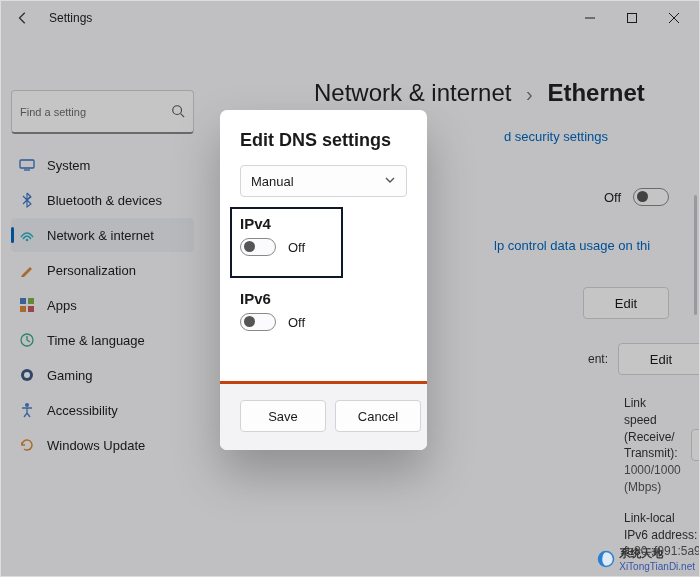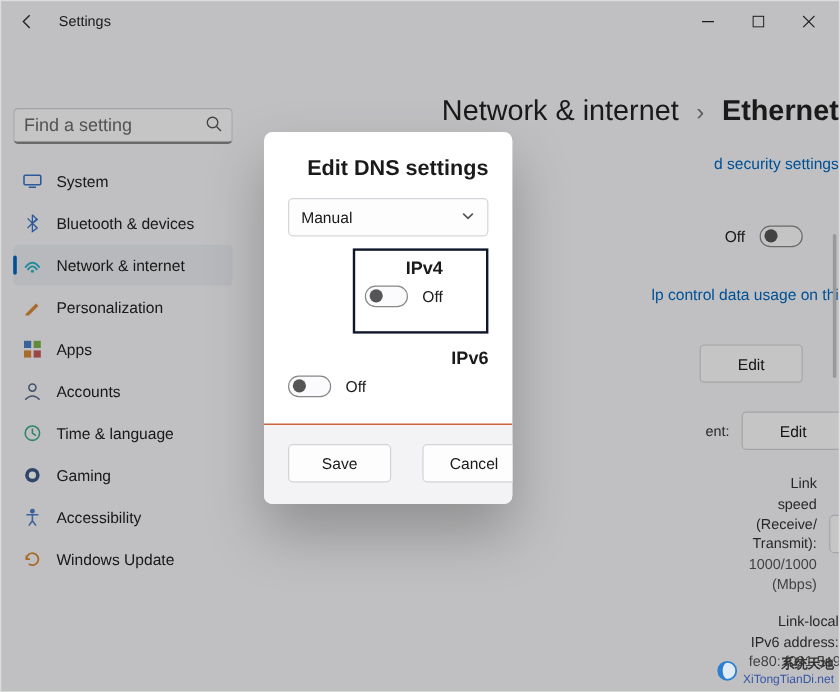--- a/index.html
+++ b/index.html
@@ -1,26 +1,26 @@
 <!DOCTYPE html>
 <html><head>
 <meta charset="utf-8">
 <style>
   * { box-sizing: border-box; margin: 0; padding: 0; font-family: "Segoe UI", Arial, sans-serif; }
   body { width: 700px; height: 577px; background: #f5f5f7; position: relative; overflow: hidden; font-size: 13px; color: #1a1a1a; }
-  .window-frame { width: 100%; height: 100%; border: 1px solid #ddd; background: #f6f7f9; position: relative; text-align: right; }
+  .window-frame { width: 100%; height: 100%; border: 1px solid #ddd; background: #f6f7f9; position: relative; }
   .titlebar { height: 34px; display: flex; align-items: center; justify-content: space-between; padding: 0 4px 0 10px; }
   .titlebar-left { display: flex; align-items: center; gap: 14px; }
   .back-btn { width: 24px; height: 24px; display: flex; align-items: center; justify-content: center; color: #555; }
   .app-title { font-size: 12px; color: #222; }
   .win-controls { display: flex; }
   .win-btn { width: 42px; height: 30px; display: flex; align-items: center; justify-content: center; color: #222; }
   .layout { display: flex; height: calc(100% - 34px); }
   .sidebar { width: 203px; padding: 0 10px 10px 10px; }
-  .search-box { margin: 55px 0 14px 0; height: 30px; border: 1px solid #d0d0d4; border-bottom: 2px solid #888; border-radius: 4px; background: #fdfdfe; display: flex; align-items: center; padding: 0 8px; font-size: 15px; color: #6b6b6b; position: relative; }
+  .search-box { margin: 55px 0 14px 0; height: 44px; border: 1px solid #d0d0d4; border-bottom: 2px solid #888; border-radius: 4px; background: #fdfdfe; display: flex; align-items: center; padding: 0 8px; font-size: 11px; color: #6b6b6b; position: relative; }
   .search-box .s-icon { position: absolute; right: 8px; color: #555; }
   .nav-list { display: flex; flex-direction: column; gap: 1px; }
   .nav-item { display: flex; align-items: center; gap: 12px; height: 34px; padding: 0 8px; border-radius: 4px; font-size: 13px; color: #222; position: relative; }
   .nav-item.active { background: #eceef2; }
   .nav-item.active::before { content: ""; position: absolute; left: 0; top: 9px; bottom: 9px; width: 3px; border-radius: 2px; background: #0067c0; }
   .nav-icon { width: 16px; height: 16px; display: flex; align-items: center; justify-content: center; }
   .main { flex: 1; padding: 18px 0 0 10px; overflow: hidden; position: relative; }
   .breadcrumb { font-size: 24px; margin: 26px 0 22px 100px; color: #222; }
   .breadcrumb .sep { color: #777; margin: 0 8px; font-size: 20px; }
   .breadcrumb .last { font-weight: 600; }
@@ -39,21 +39,21 @@
   .scrim { position: absolute; inset: 0; background: rgba(0,0,0,0.22); }
   .dialog { position: absolute; left: 219px; top: 109px; width: 207px; background: #fff; border-radius: 7px; box-shadow: 0 24px 48px rgba(0,0,0,0.25); overflow: hidden; }
   .dialog-body { padding: 20px 20px 8px 20px; }
   .dialog-title { font-size: 18px; font-weight: 600; margin-bottom: 14px; }
   .select-box { height: 32px; border: 1px solid #d5d5d9; border-radius: 4px; display: flex; align-items: center; justify-content: space-between; padding: 0 10px; font-size: 13px; background: #fdfdfe; margin-bottom: 18px; }
   .chev { color: #555; }
   .proto-block { margin-bottom: 14px; }
   .proto-title { font-size: 15px; font-weight: 600; margin-bottom: 6px; }
   .proto-row { display: flex; align-items: center; gap: 12px; }
   .highlight { border: 2px solid #0f172a; padding: 6px 36px 20px 8px; margin: -8px 0 12px -10px; display: inline-block; }
-  .dialog-footer { background: #f3f3f5; padding: 16px 20px 18px 20px; display: flex; gap: 26px; border-top: 1px solid #c2410c; }
+  .dialog-footer { background: #f3f3f5; padding: 16px 20px 18px 20px; display: flex; gap: 9px; border-top: 3px solid #c2410c; margin-top: 28px; }
   .dialog-footer .btn-secondary { flex: 1; }
   .watermark { position: absolute; right: 4px; bottom: 4px; display: flex; align-items: center; gap: 4px; font-size: 11px; color: #333; }
   .watermark svg { width: 18px; height: 18px; }
   .url { color: #3555a5; font-size: 10px; }
 </style>
 </head>
 <body>
 
 <div class="window-frame">
   <div class="titlebar">
@@ -136,29 +136,20 @@
                 <rect x="9" y="1" width="6" height="6" fill="#7eb34a"></rect>
                 <rect x="1" y="9" width="6" height="6" fill="#d68b3a"></rect>
                 <rect x="9" y="9" width="6" height="6" fill="#c75a5a"></rect>
               </svg>
             </span>
             <span>Apps</span>
           </div>
         <div class="nav-item">
             <span class="nav-icon">
               <svg width="16" height="16">
-                <circle cx="8" cy="5" r="3" fill="none" stroke="#5a6b8c" stroke-width="1.3"></circle>
-                <path d="M2 15 Q8 9 14 15" fill="none" stroke="#5a6b8c" stroke-width="1.3"></path>
-              </svg>
-            </span>
-            <span>Accounts</span>
-          </div>
-        <div class="nav-item">
-            <span class="nav-icon">
-              <svg width="16" height="16">
                 <circle cx="8" cy="8" r="6" fill="none" stroke="#3ba888" stroke-width="1.3"></circle>
                 <path d="M8 4 V8 L11 10" stroke="#3ba888" stroke-width="1.3" fill="none"></path>
               </svg>
             </span>
             <span>Time &amp; language</span>
           </div>
         <div class="nav-item">
             <span class="nav-icon">
               <svg width="16" height="16">
                 <circle cx="8" cy="8" r="6" fill="#3e5a87"></circle>

